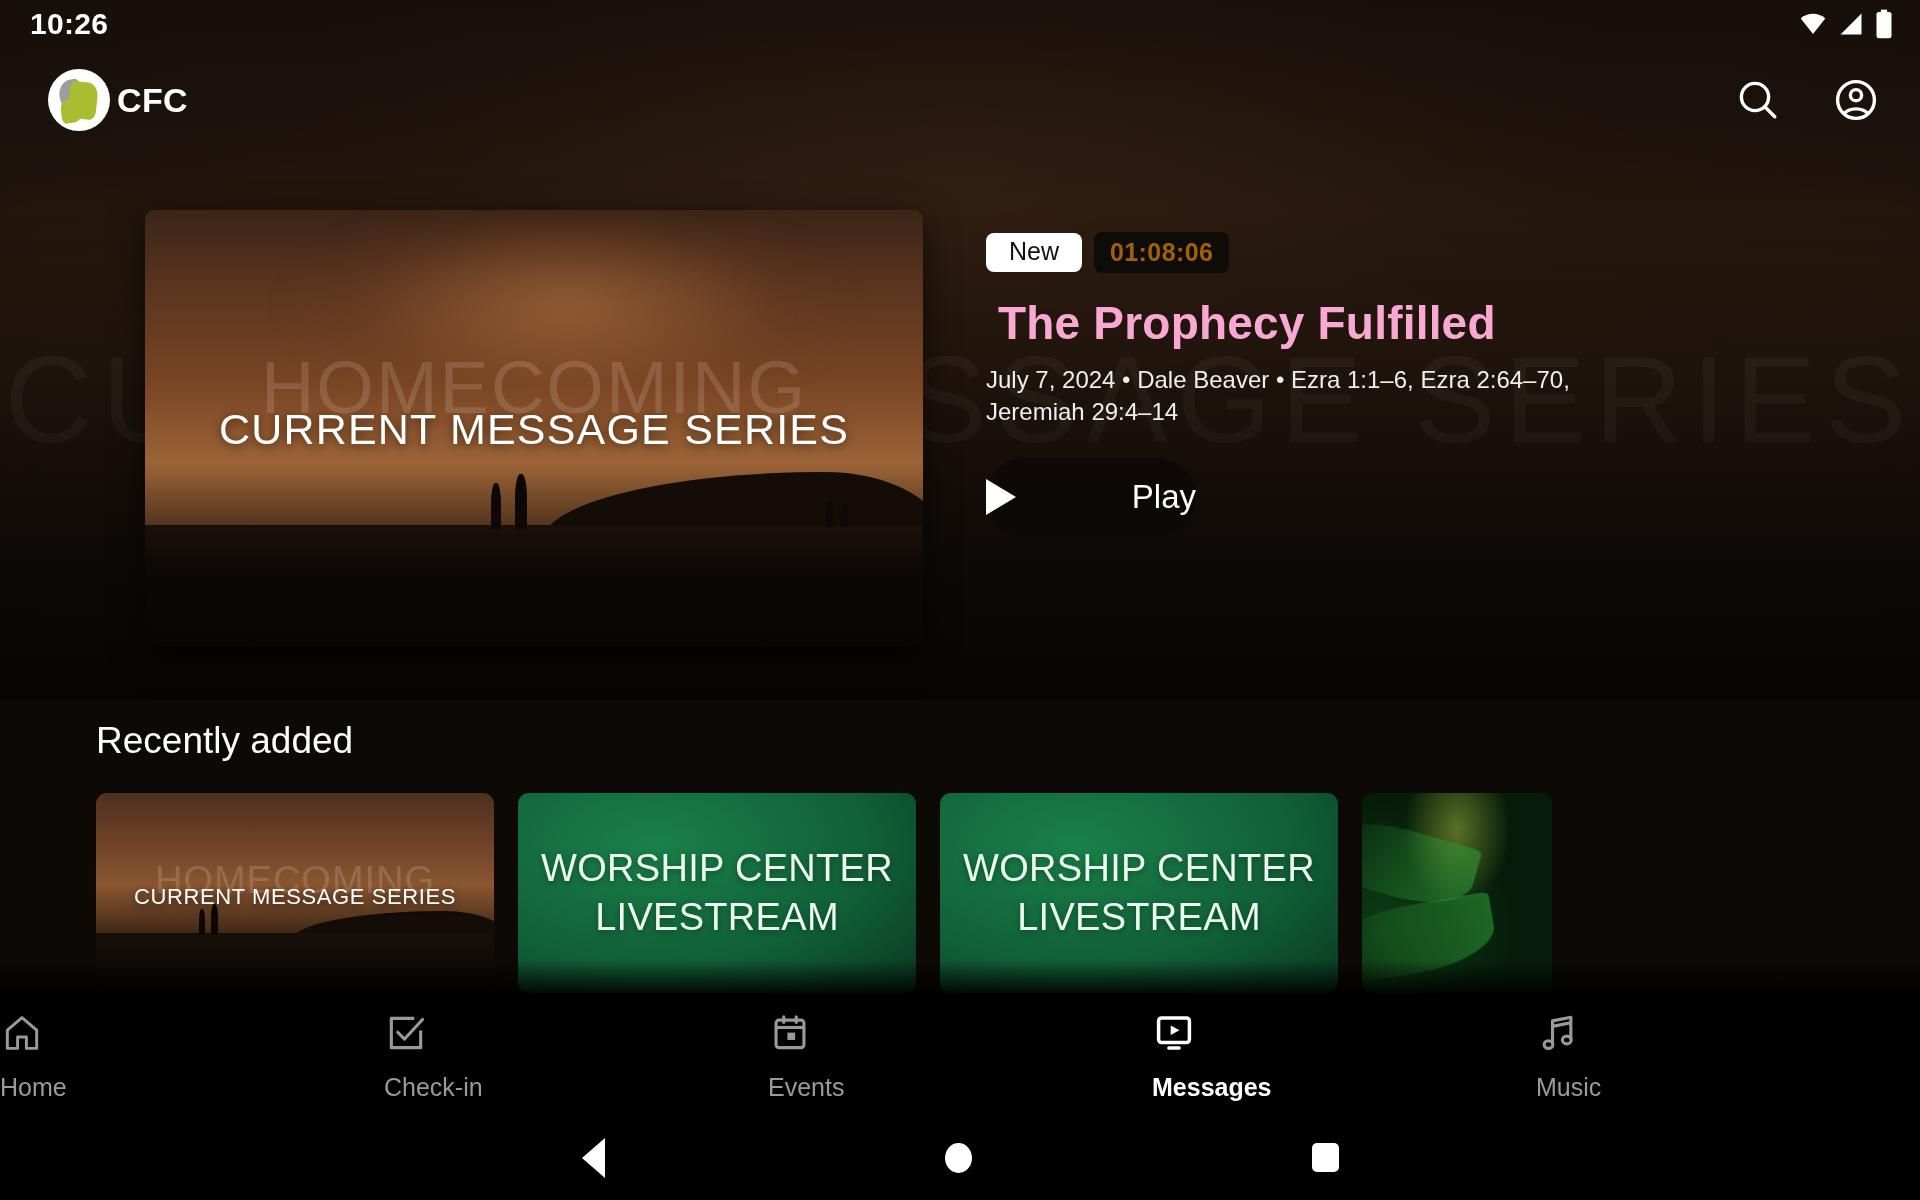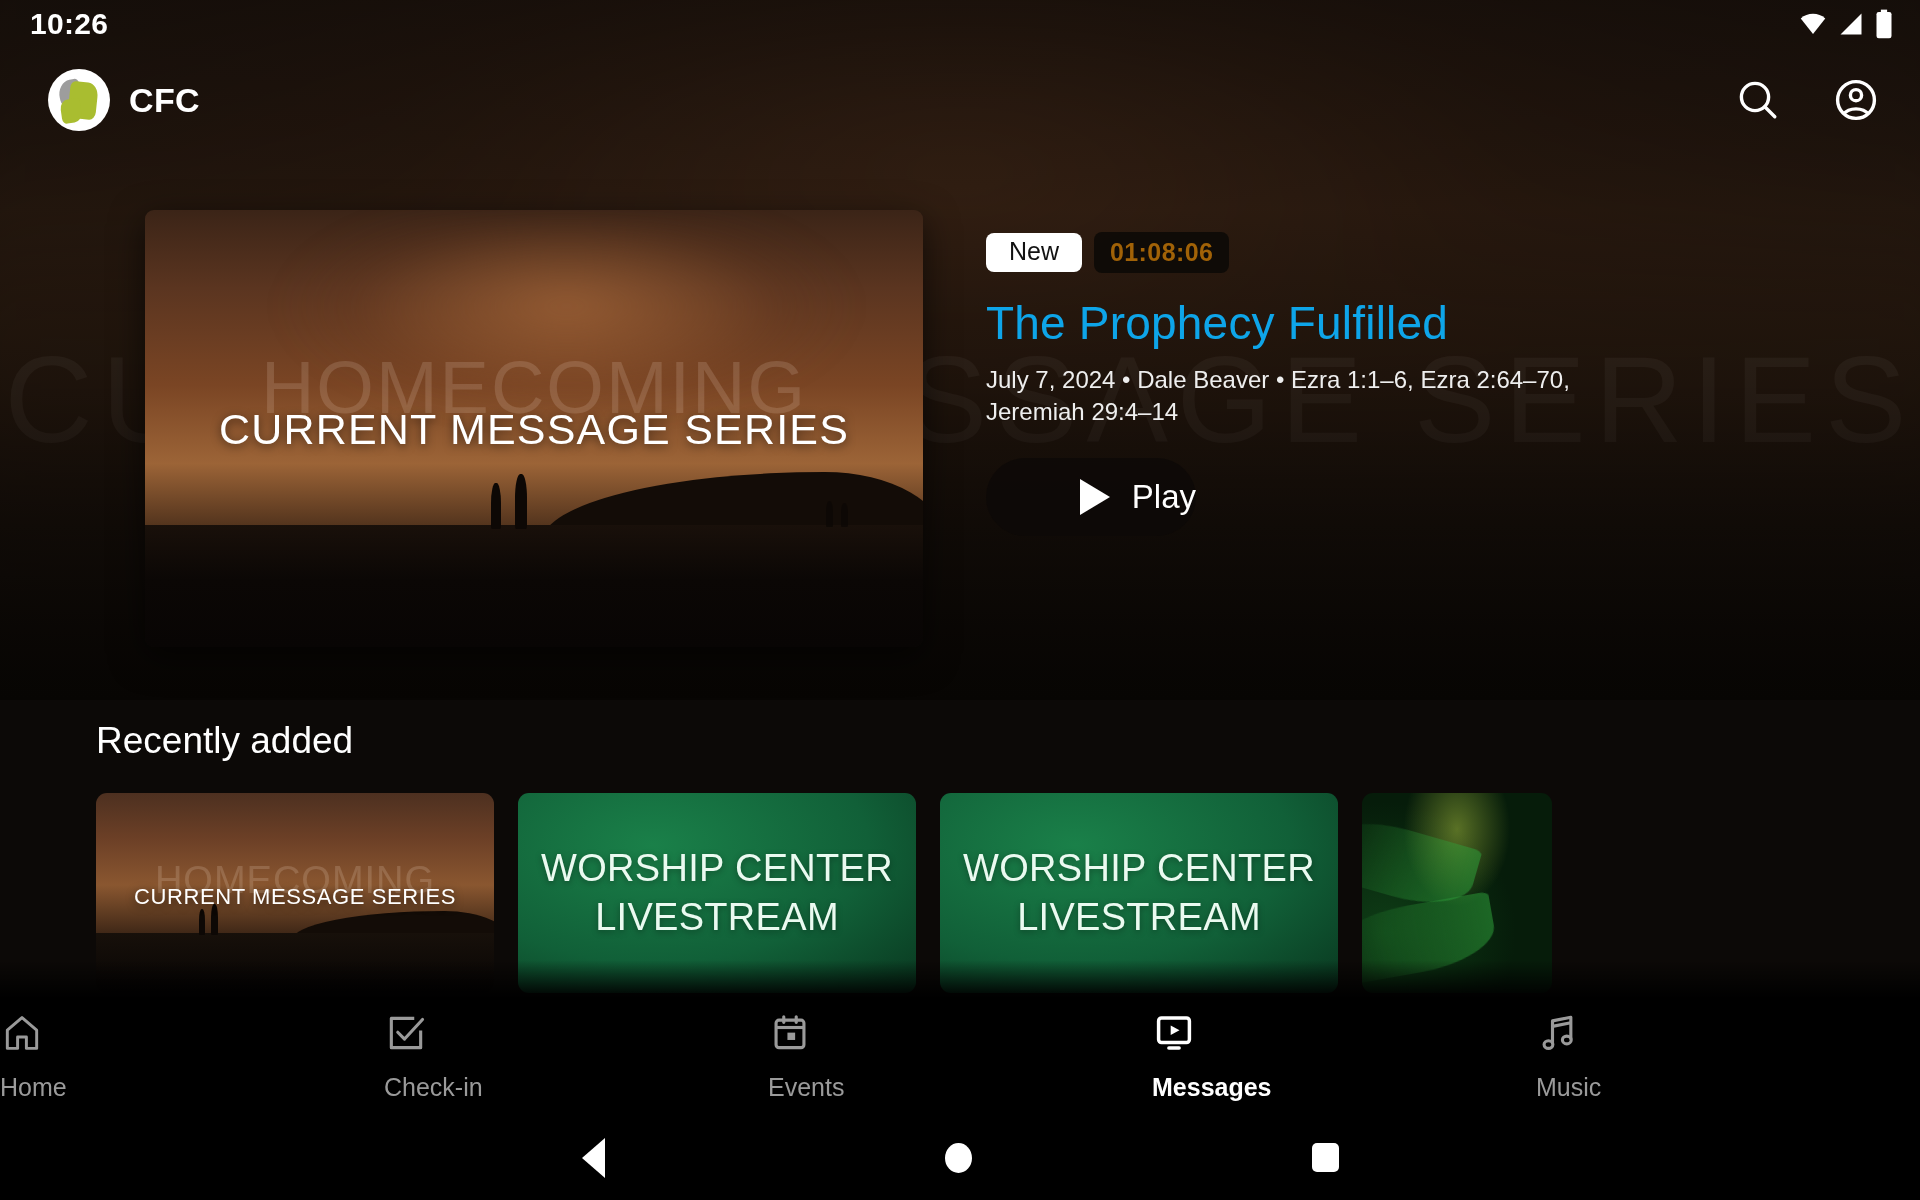--- a/index.html
+++ b/index.html
@@ -49,21 +49,21 @@
   }
   .status-time { color: #fff; font-size: 30px; font-weight: 700; letter-spacing: 0.3px; }
   .status-icons { display: flex; align-items: center; gap: 9px; }
 
   
   .appbar {
     position: absolute; left: 0; top: 55px; width: 1920px; height: 90px;
     display: flex; align-items: center; justify-content: space-between;
     padding: 0 36px 0 48px; z-index: 40;
   }
-  .brand { display: flex; align-items: center; gap: 19px; }
+  .brand { display: flex; align-items: center; gap: 7px; }
   .logo {
     width: 62px; height: 62px; border-radius: 50%;
     background: #fff; position: relative; overflow: hidden; flex: none;
   }
   .logo .leaf-a {
     position: absolute; left: 11px; top: 11px; width: 22px; height: 26px;
     background: #9d9d9d; border-radius: 60% 20% 45% 30%;
     transform: rotate(-12deg);
   }
   .logo .leaf-b {
@@ -128,30 +128,30 @@
   .badges { display: flex; align-items: center; gap: 12px; }
   .badge-new {
     background: #fff; color: #111; font-size: 25px; font-weight: 400;
     padding: 6px 23px 8px; border-radius: 8px; line-height: 1;
   }
   .badge-dur {
     background: rgba(10,8,6,0.82); color: #a16207; font-size: 25px; font-weight: 700;
     padding: 8px 16px; border-radius: 8px; line-height: 1; letter-spacing: .4px;
   }
   .hero-title {
-    margin-top: 23px; color: #0ea5e9; font-size: 46px; font-weight: 400; letter-spacing: .2px;
+    margin-top: 23px; color: #f9a8d4; font-size: 46px; font-weight: 700; letter-spacing: .2px; margin-left: 12px;
   }
   .hero-meta {
     margin-top: 14px; color: #eee; font-size: 24px; line-height: 1.33; font-weight: 400;
     max-width: 680px;
   }
   .play-btn {
     margin-top: 30px; width: 210px; height: 78px; border-radius: 40px;
     background: rgba(12,9,7,0.80);
-    display: flex; align-items: center; justify-content: flex-end; gap: 22px;
+    display: flex; align-items: center; justify-content: space-between; gap: 22px;
     cursor: pointer; border: none;
   }
   .play-tri {
     width: 0; height: 0; border-left: 30px solid #fff;
     border-top: 18px solid transparent; border-bottom: 18px solid transparent;
   }
   .play-label { color: #fff; font-size: 33px; font-weight: 400; }
 
   
   .section-title {

